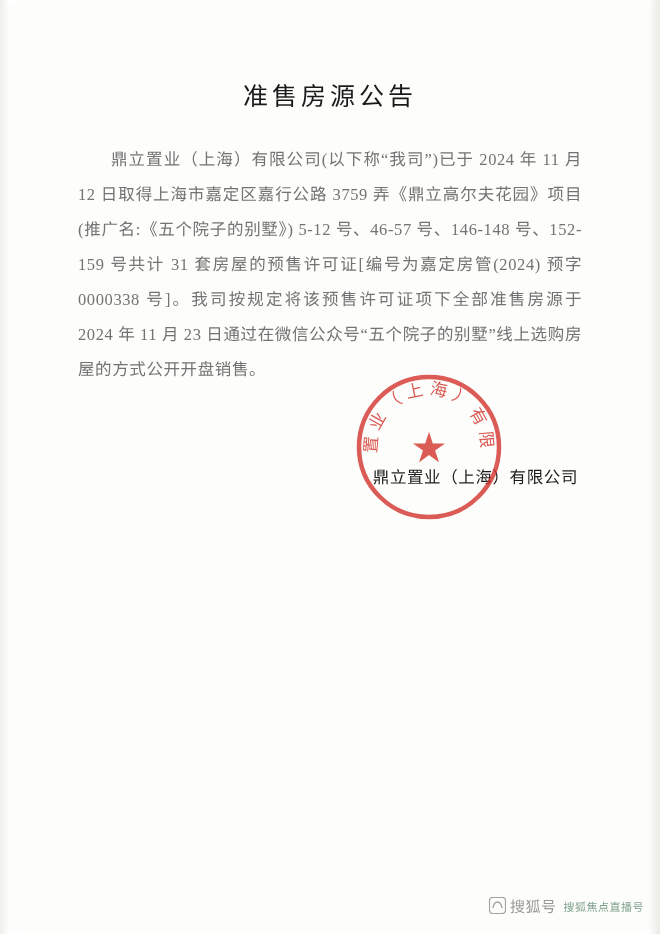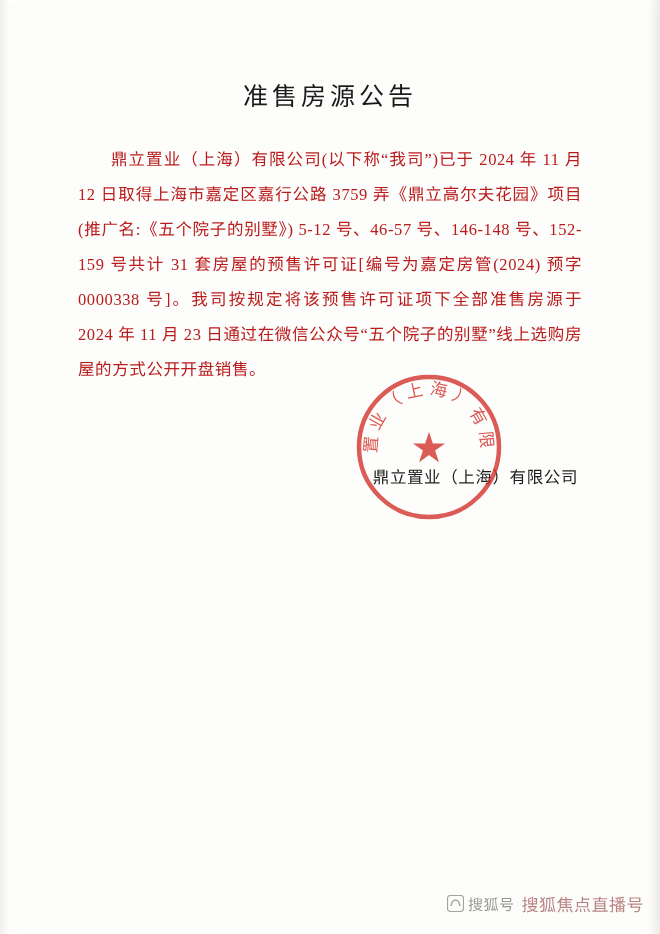--- a/index.html
+++ b/index.html
@@ -57,21 +57,21 @@
     letter-spacing: 4px;
     color: #1a1a1a;
     font-weight: 400;
     font-family: "Liberation Serif", "DejaVu Serif", serif;
   }
 
   .para {
     margin-top: 30px;
     font-size: 16.5px;
     line-height: 35px;
-    color: #b91c1c;
+    color: #737373;
     text-align: justify;
     text-justify: inter-ideograph;
     text-indent: 2em;
     letter-spacing: 0.6px;
   }
 
   .para.second {
     margin-top: 22px;
   }
 
@@ -127,22 +127,22 @@
     display: inline-block;
   }
   .wm-text {
     font-family: "Liberation Sans", sans-serif;
     font-size: 15px;
     color: #454545;
     letter-spacing: 0.5px;
   }
   .wm-text2 {
     font-family: "Liberation Sans", sans-serif;
-    font-size: 17px;
-    color: #7f1d1d;
+    font-size: 11px;
+    color: #14532d;
     letter-spacing: 0.5px;
   }
 </style>
 </head>
 <body>
 
 <div class="page">
 
   <div class="doc-body">
 

